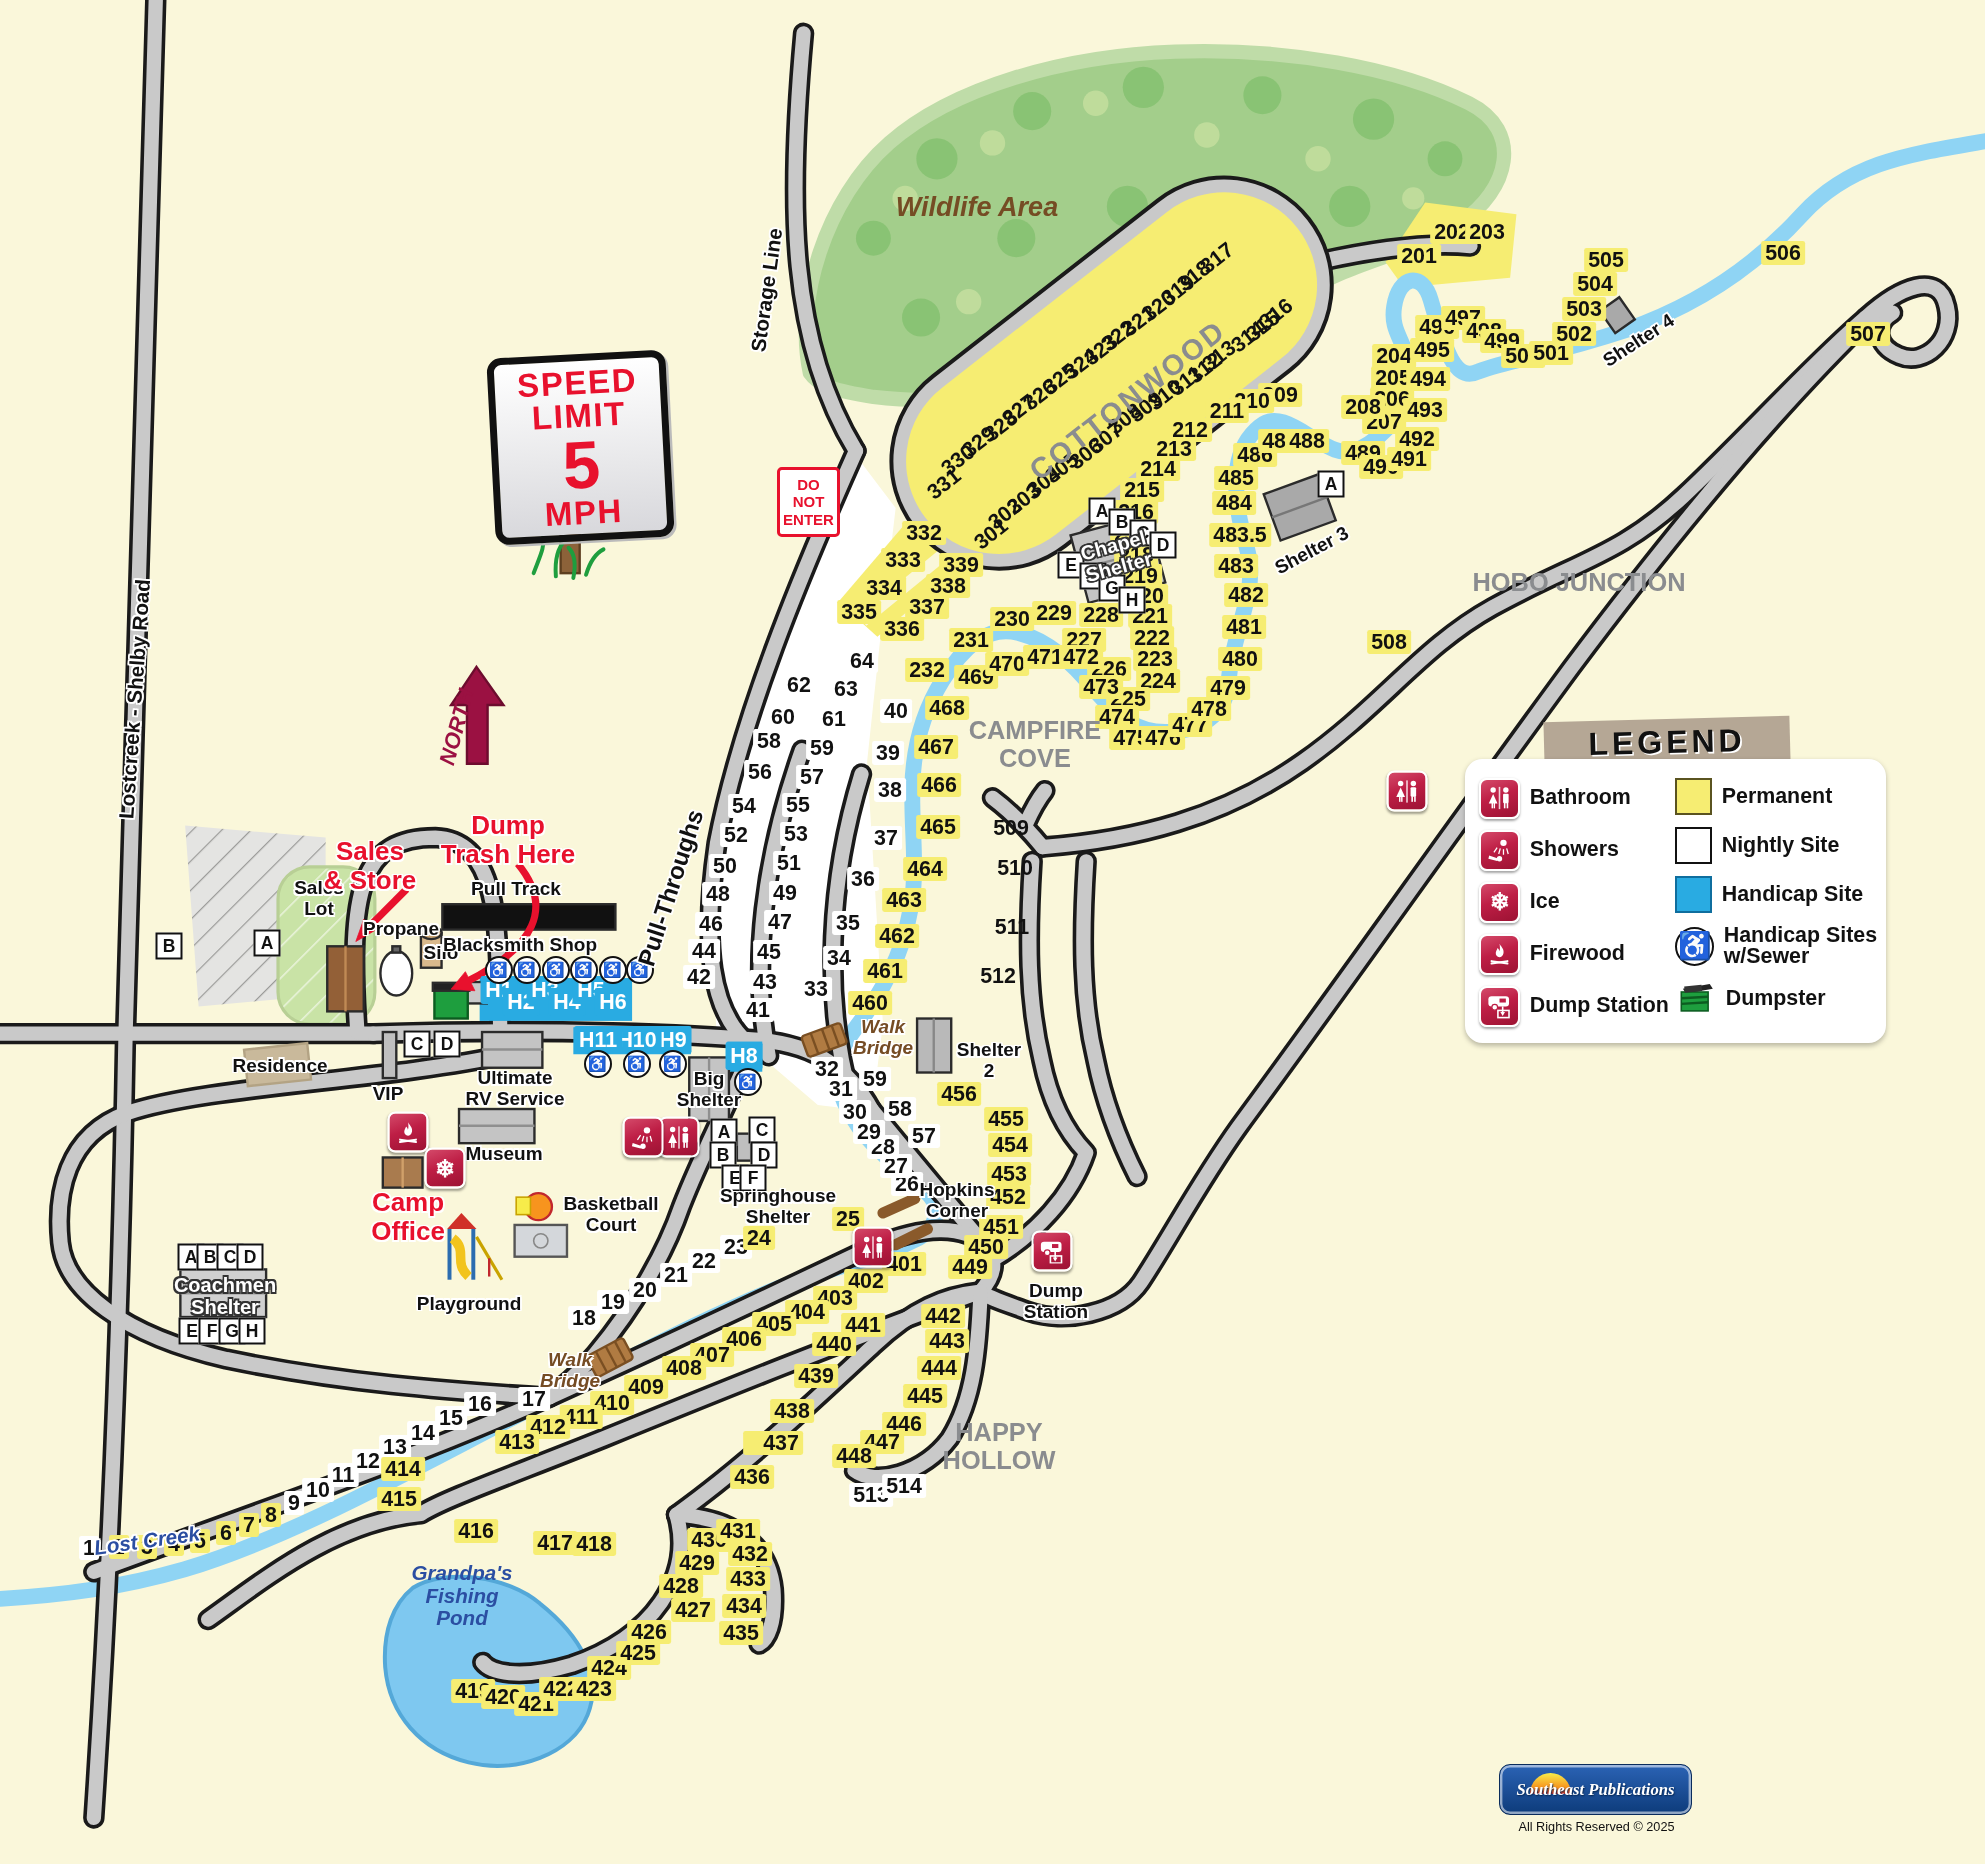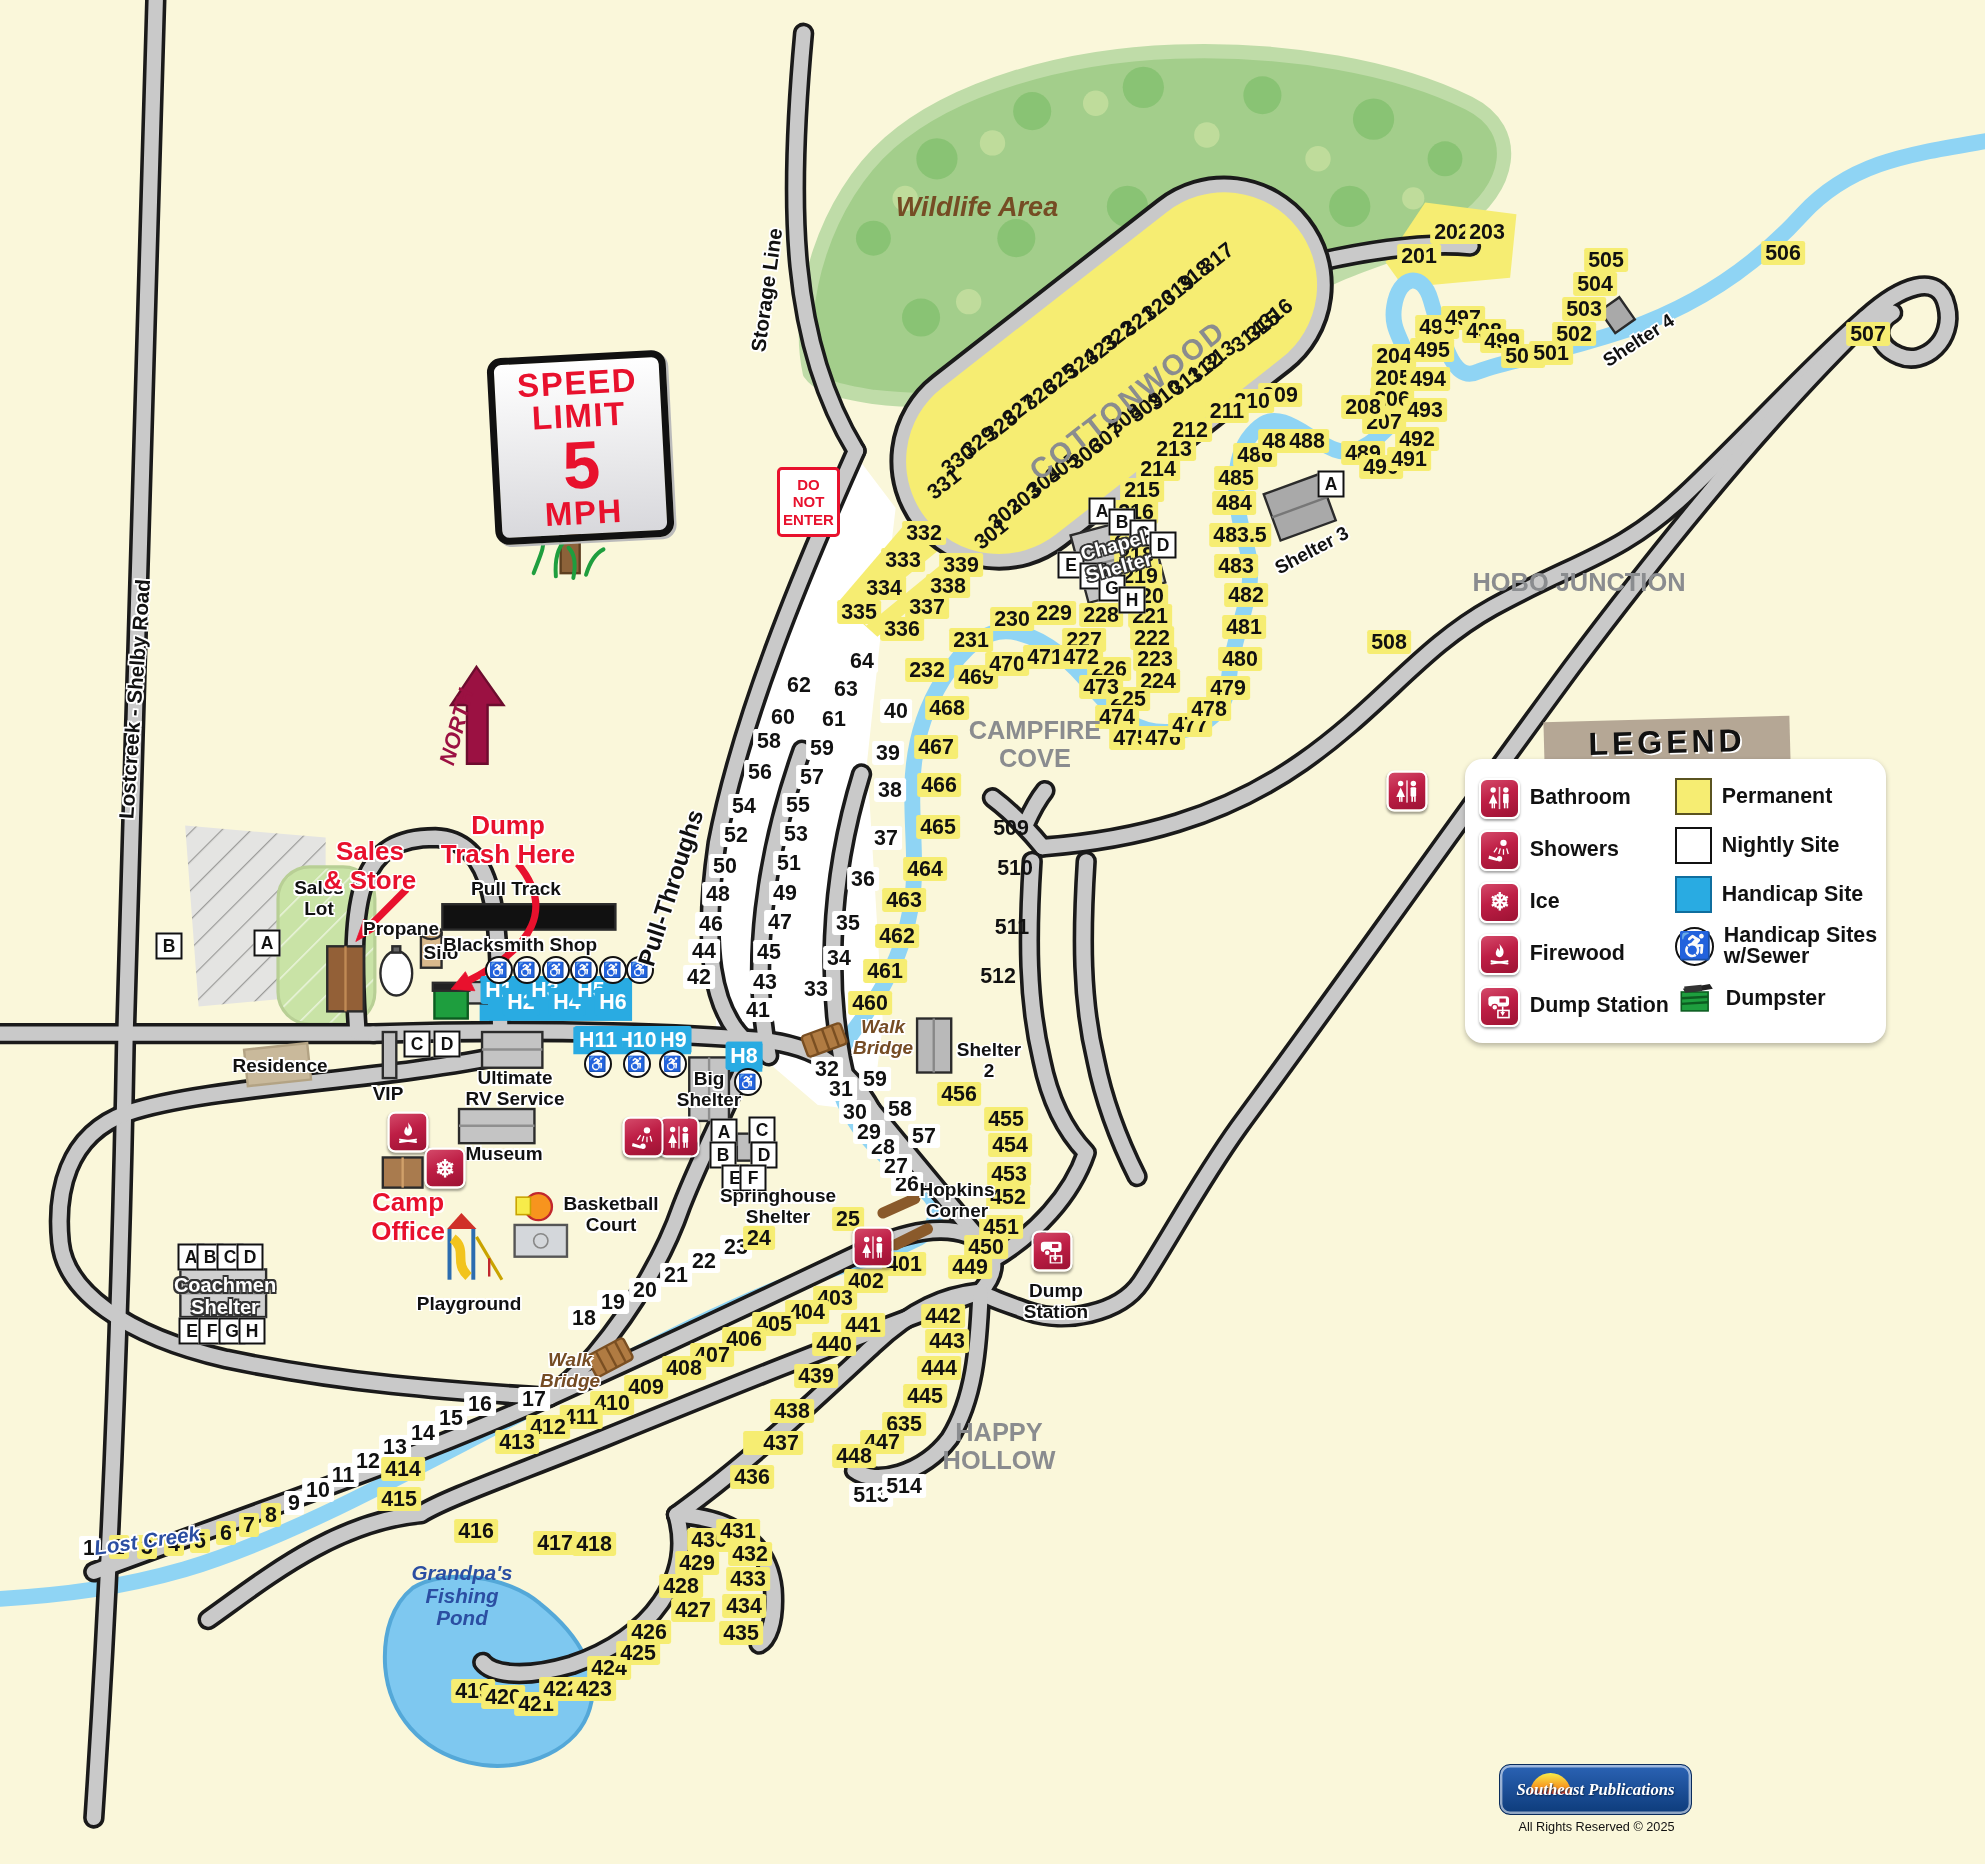--- a/index.html
+++ b/index.html
@@ -623,21 +623,21 @@
       <div class="site y" style="left: 752px; top: 1477px;">436</div>
       <div class="site y" style="left: 773px; top: 1443px; padding-left: 20px;">437</div>
       <div class="site y" style="left: 792px; top: 1411px;">438</div>
       <div class="site y" style="left: 816px; top: 1376px;">439</div>
       <div class="site y" style="left: 834px; top: 1344px;">440</div>
       <div class="site y" style="left: 863px; top: 1325px;">441</div>
       <div class="site y" style="left: 943px; top: 1316px;">442</div>
       <div class="site y" style="left: 947px; top: 1341px;">443</div>
       <div class="site y" style="left: 939px; top: 1368px; text-align: right;">444</div>
       <div class="site y" style="left: 925px; top: 1396px;">445</div>
-      <div class="site y" style="left: 904px; top: 1424px;">635</div>
+      <div class="site y" style="left: 904px; top: 1424px;">446</div>
       <div class="site y" style="left: 882px; top: 1442px;">447</div>
       <div class="site y" style="left: 854px; top: 1456px;">448</div>
       <div class="site y" style="left: 970px; top: 1267px;">449</div>
       <div class="site y" style="left: 986px; top: 1247px;">450</div>
       <div class="site y" style="left: 1001px; top: 1227px;">451</div>
       <div class="site y" style="left: 1008px; top: 1197px;">452</div>
       <div class="site y" style="left: 1009px; top: 1174px;">453</div>
       <div class="site y" style="left: 1010px; top: 1145px;">454</div>
       <div class="site y" style="left: 1006px; top: 1119px;">455</div>
       <div class="site y" style="left: 959px; top: 1094px;">456</div>

